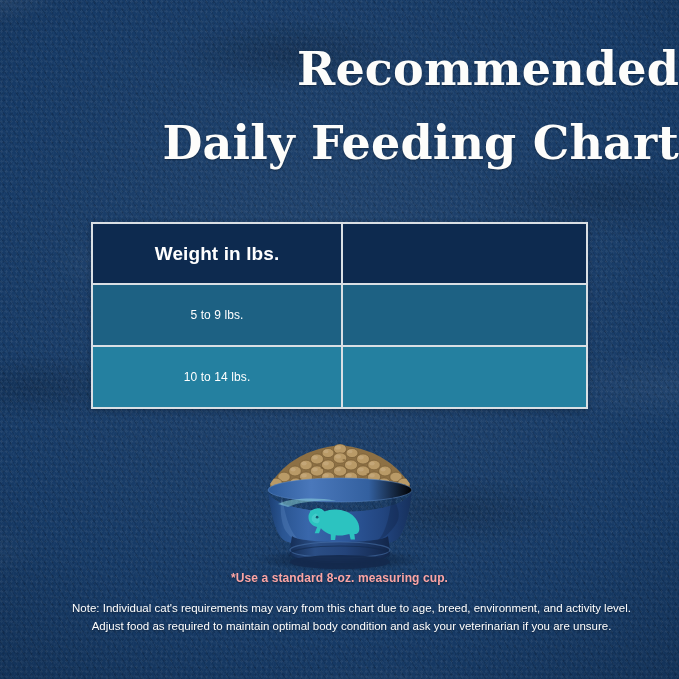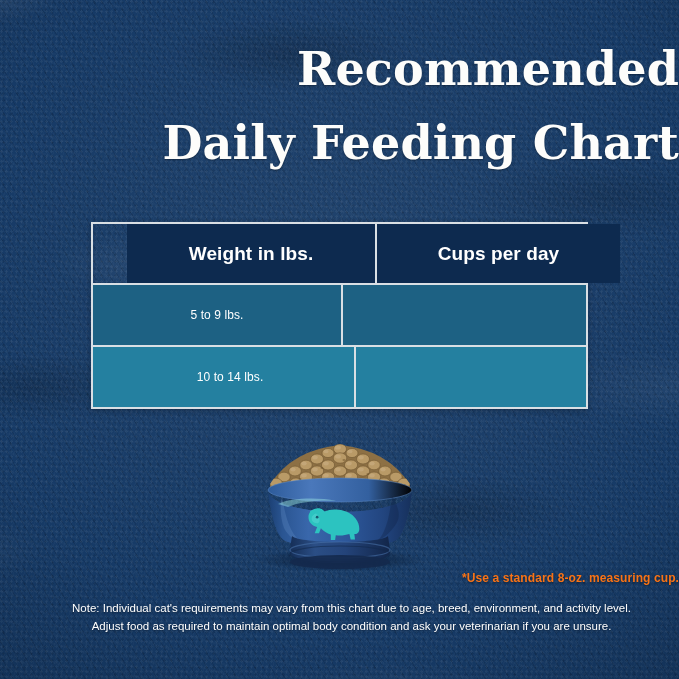--- a/index.html
+++ b/index.html
@@ -99,23 +99,23 @@
     z-index: 5;
     display: flex;
     flex-direction: column;
     box-shadow: 0 2px 6px rgba(0,0,0,.25);
   }
   .trow {
     display: flex;
     flex: 0 0 auto;
     width: 100%;
   }
-  .trow.head { height: 59px; background: #0d2a4f; margin-left: 34px; }
+  .trow.head { height: 59px; background: #0d2a4f; }
   .trow.r1   { height: 62px; background: #1d6183; }
-  .trow.r2   { height: 62px; background: #2480a0; padding-left: 13px; }
+  .trow.r2   { height: 62px; background: #2480a0; }
 
   .trow.r1, .trow.r2 { border-top: 2px solid #d9dfe4; }
 
   .tcell {
     display: flex;
     align-items: center;
     justify-content: center;
     color: #ffffff;
     text-align: center;
   }
@@ -142,24 +142,24 @@
     height: 140px;
     z-index: 4;
   }
   #bowl-illustration svg { display: block; width: 100%; height: 100%; }
 
   
   #footnote-cup {
     position: absolute;
     top: 571px;
     left: 0; right: 0;
-    text-align: right;
+    text-align: center;
     font-size: 12px;
     font-weight: 700;
-    color: #f97316;
+    color: #fca5a5;
     letter-spacing: .1px;
     z-index: 6;
     text-shadow: 0 1px 2px rgba(0,0,0,.4);
   }
   #footnote-note {
     position: absolute;
     top: 600px;
     left: 0; right: 0;
     text-align: center;
     font-size: 11.5px;
@@ -184,21 +184,20 @@
 
 <div id="title-block">
   <div class="title-line" id="title-line-1">Recommended</div>
   <div class="title-line" id="title-line-2">Daily Feeding Chart</div>
 </div>
 
 <div id="feeding-table">
 
   <div class="trow head">
     <div class="tcell c1">Weight in lbs.</div>
-    <div class="tcell c2">Cups per day</div>
   </div>
 
   <div class="trow r1">
     <div class="tcell c1">5 to 9 lbs.</div>
   </div>
 
   <div class="trow r2">
     <div class="tcell c1">10 to 14 lbs.</div>
   </div>
 

